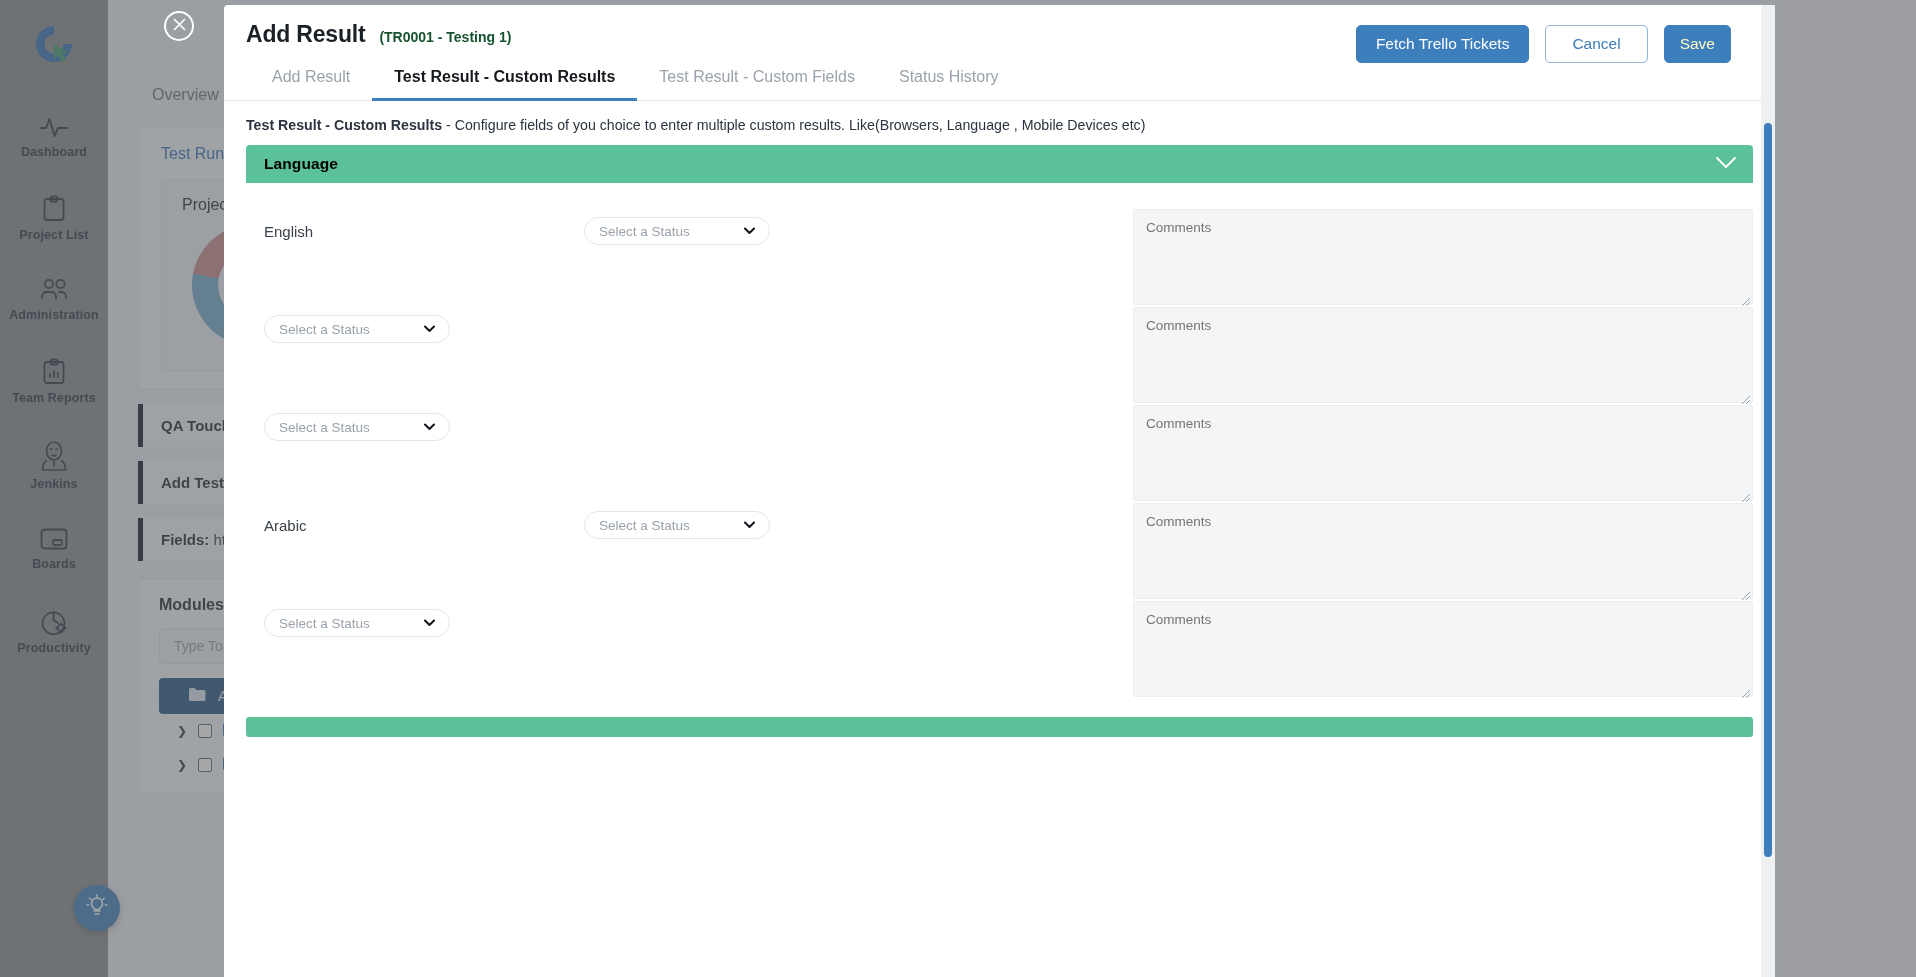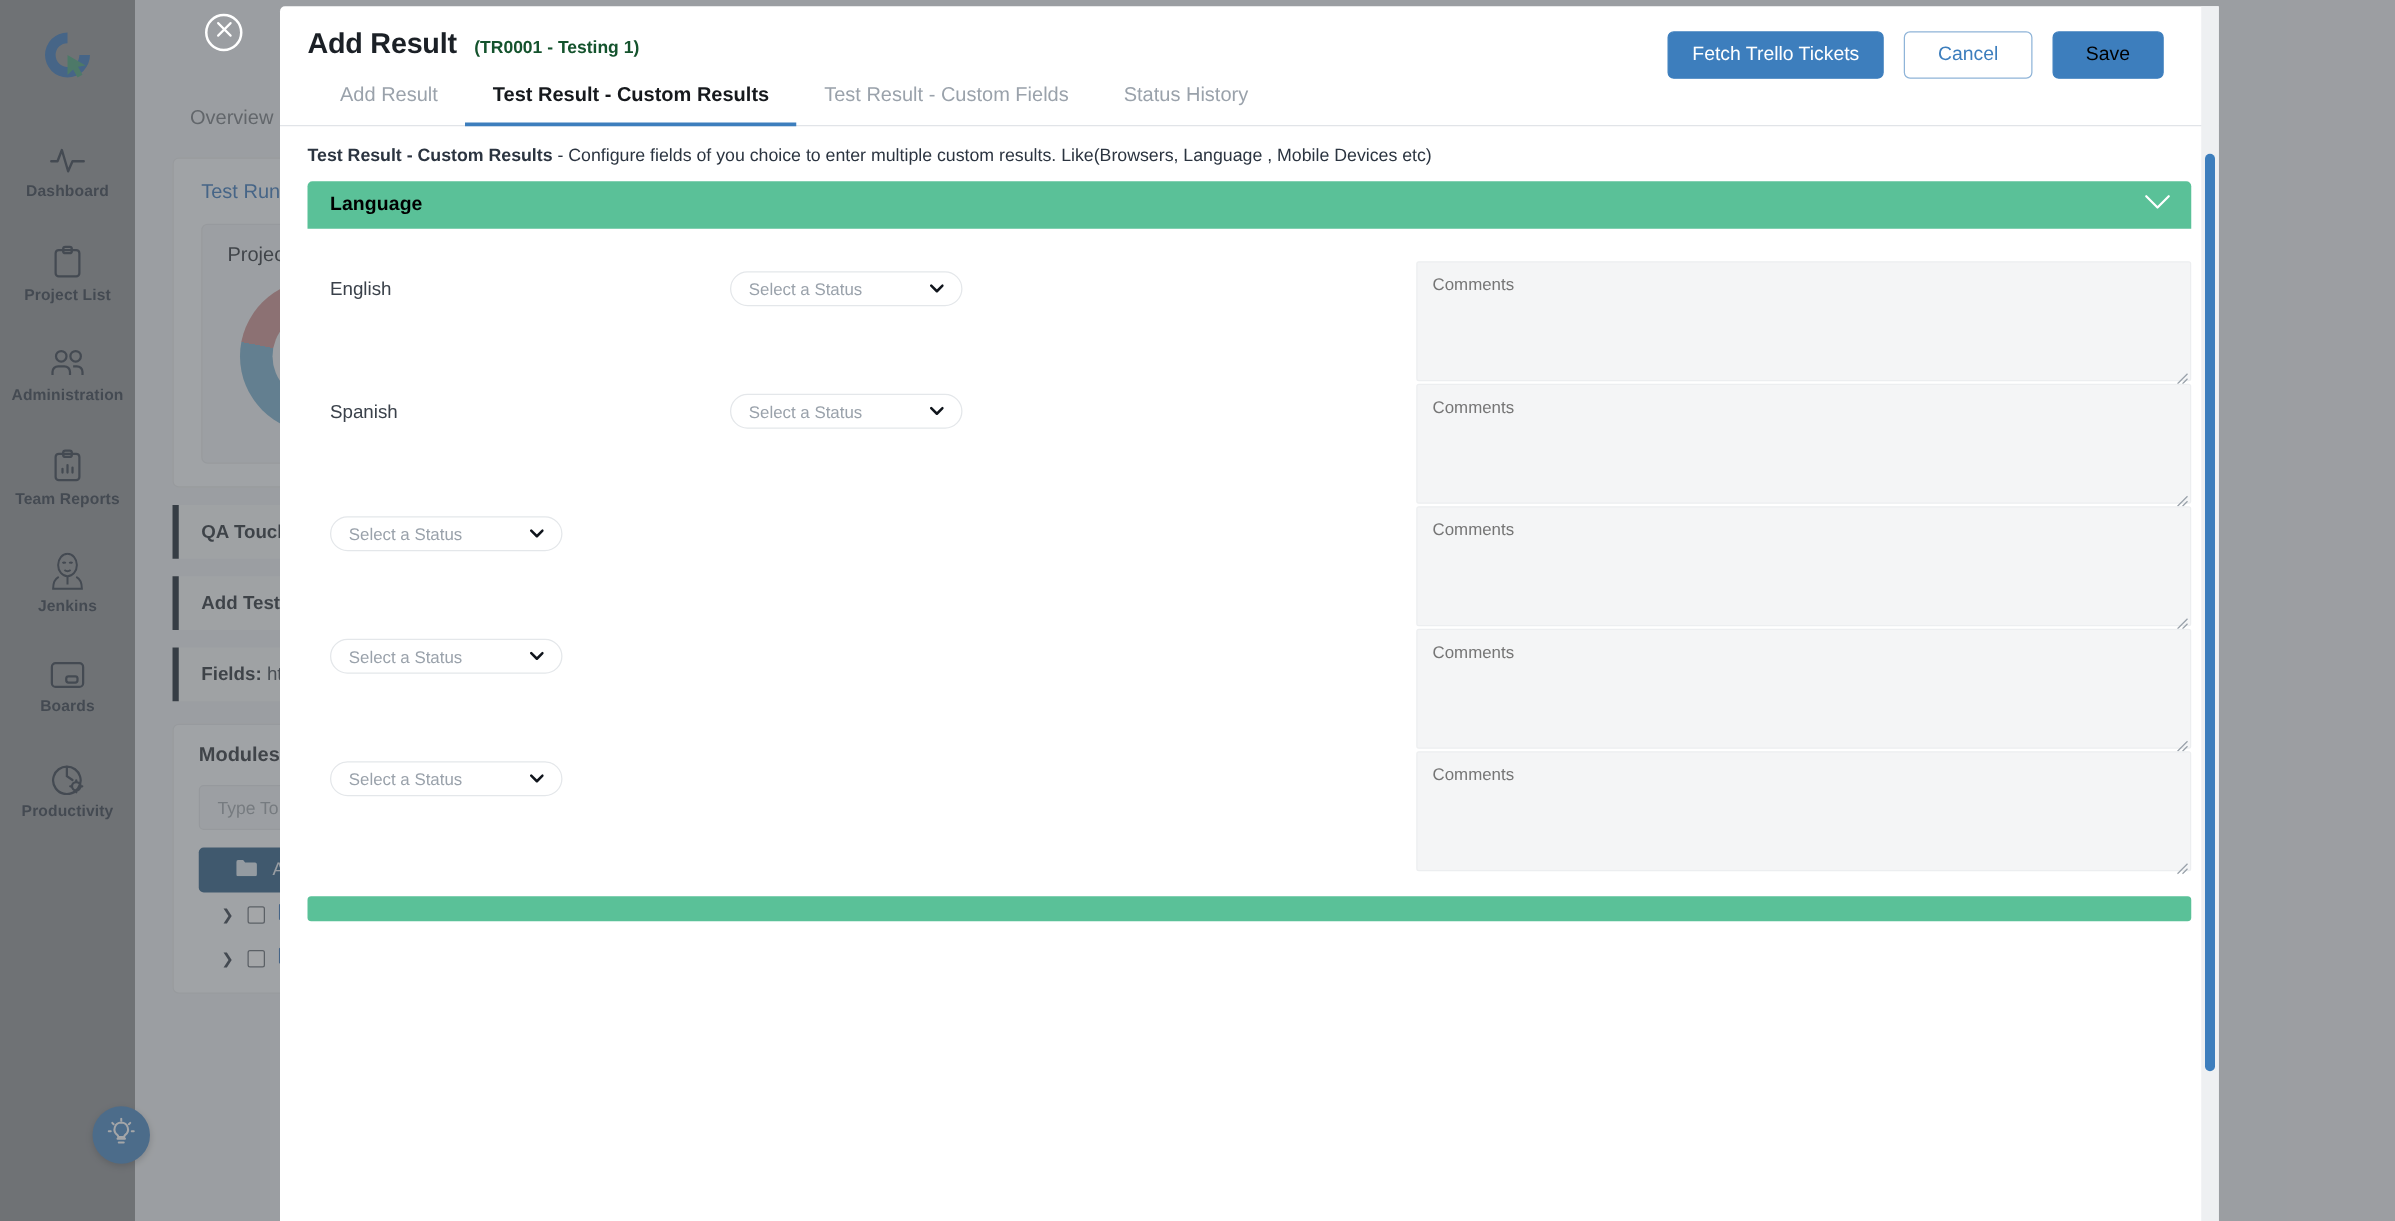--- a/index.html
+++ b/index.html
@@ -93,21 +93,21 @@
   .title-row { display: flex; align-items: baseline; gap: 14px; padding: 0 0 0 22px; }
   .title { font-size: 23px; font-weight: 700; color: #1b2026; letter-spacing: -.2px; }
   .subtitle-code { font-size: 14px; font-weight: 700; color: #14532d; }
   .hdr-actions { position: absolute; right: 44px; top: 20px; display: flex; gap: 16px; align-items: center; }
   .btn {
     font-family: "Liberation Sans", sans-serif; font-size: 15.5px; border-radius: 5px;
     padding: 9px 19px; cursor: pointer; border: 1px solid transparent; line-height: 1.15;
   }
   .btn-primary { background: #3d7ebd; color: #ffffff; border-color: #3d7ebd; }
   .btn-outline { background: #ffffff; color: #3d7ebd; border-color: #8fb4d8; padding: 9px 26px; }
-  .btn-save { background: #3d7ebd; color: #000000; border-color: #3d7ebd; padding: 9px 26px; }
+  .btn-save { background: #3d7ebd; color: #fef9c3; border-color: #3d7ebd; padding: 9px 15px; }
 
   .tabs { display: flex; gap: 0; padding: 14px 0 0 26px; border-bottom: 1px solid #e1e4e8; }
   .tab {
     font-size: 16px; color: #9aa2ab; padding: 6px 22px 12px; cursor: pointer;
     border-bottom: 3px solid transparent; margin-bottom: -1px; white-space: nowrap;
   }
   .tab.active { color: #16191d; font-weight: 700; border-bottom-color: #3d7ebd; }
 
   .modal-body { flex: 1 1 auto; overflow: hidden; position: relative; }
   .body-inner { padding: 16px 0 0 0; }
@@ -381,21 +381,20 @@
             <div class="spacer"></div>
             <div class="ta-wrap">
               <textarea class="comments" placeholder="Comments" style=""></textarea>
               <svg class="resize-grip" width="10" height="10" viewBox="0 0 10 10" stroke="#9aa2ab" stroke-width="1">
                   <path d="M9 1L1 9M9 5L5 9"></path>
                 </svg>
             </div>
           </div>
 
           <div class="row">
-            <div class="row-label">Spanish</div>
             <div class="select-wrap">
               <div class="select-box">
                 <span>Select a Status</span>
                 <svg width="11" height="8" viewBox="0 0 11 8" fill="none" stroke="#10151c" stroke-width="2" stroke-linecap="round" stroke-linejoin="round">
                     <path d="M1 1.5l4.5 4.5L10 1.5"></path>
                   </svg>
               </div>
             </div>
             <div class="spacer"></div>
             <div class="ta-wrap">
@@ -418,20 +417,21 @@
             <div class="spacer"></div>
             <div class="ta-wrap">
               <textarea class="comments" placeholder="Comments" style=""></textarea>
               <svg class="resize-grip" width="10" height="10" viewBox="0 0 10 10" stroke="#9aa2ab" stroke-width="1">
                   <path d="M9 1L1 9M9 5L5 9"></path>
                 </svg>
             </div>
           </div>
 
           <div class="row">
+            <div class="row-label">Arabic</div>
             <div class="select-wrap">
               <div class="select-box">
                 <span>Select a Status</span>
                 <svg width="11" height="8" viewBox="0 0 11 8" fill="none" stroke="#10151c" stroke-width="2" stroke-linecap="round" stroke-linejoin="round">
                     <path d="M1 1.5l4.5 4.5L10 1.5"></path>
                   </svg>
               </div>
             </div>
             <div class="spacer"></div>
             <div class="ta-wrap">

